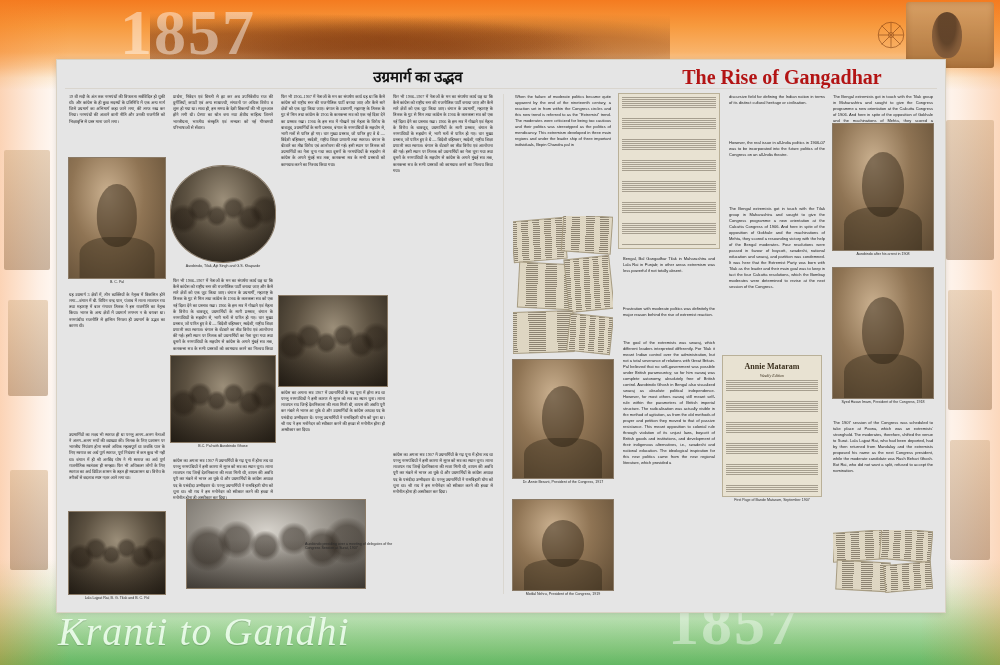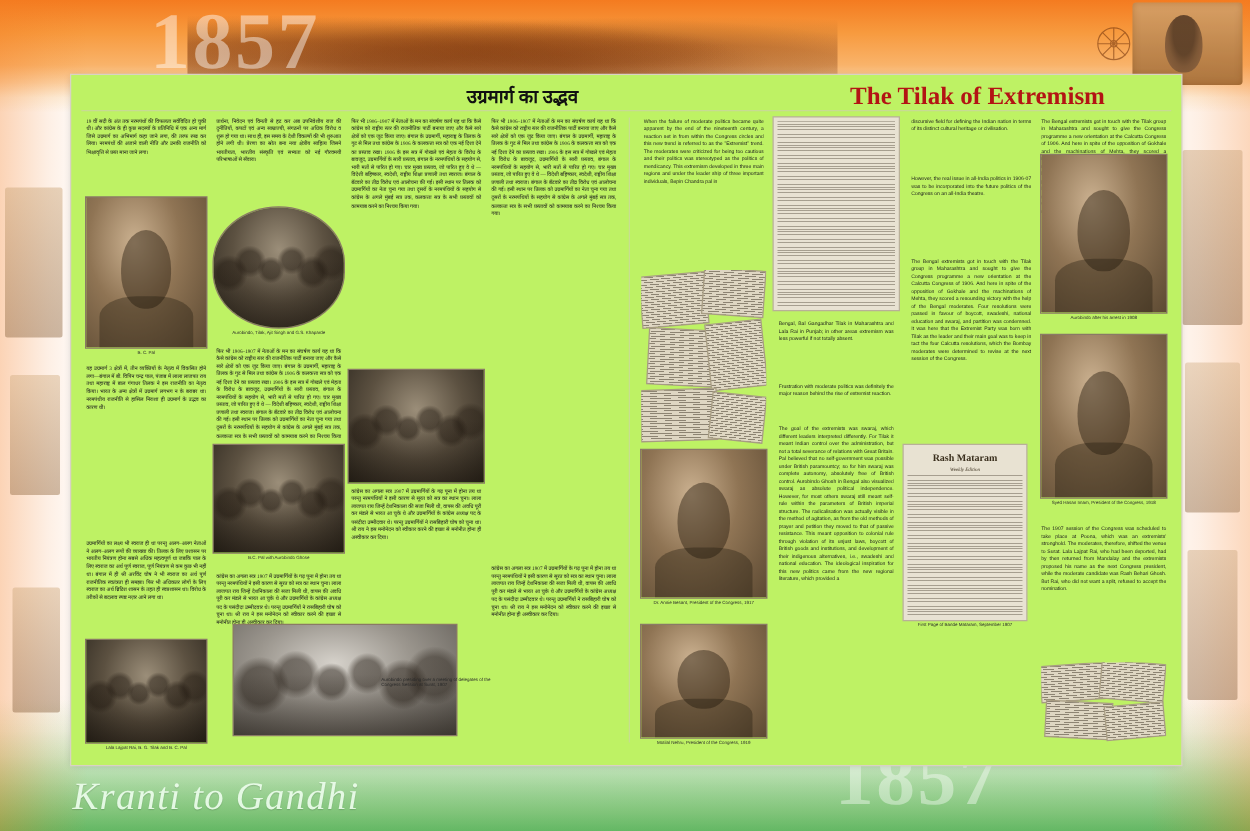--- a/index.html
+++ b/index.html
@@ -44,21 +44,21 @@
     pointer-events:none;
   }
   .title-hi{
     position:absolute;right:112px;top:12px;
     font-family:"Liberation Serif", serif;font-size:29px;font-weight:700;
     color:#6b2b0c;letter-spacing:4px;text-shadow:0 1px 0 rgba(255,255,255,.35);
     white-space:nowrap;
   }
   .title-en{
     position:absolute;left:58px;bottom:10px;
-    font-family:"Liberation Serif", serif;font-style:italic;font-size:31px;
+    font-family:"Liberation Serif", serif;font-style:italic;font-size:40px;
     color:#f0fff0;opacity:.88;letter-spacing:1px;text-shadow:0 1px 1px rgba(0,0,0,.18);
   }
   
   .gandhi{
     position:absolute;right:6px;top:2px;width:88px;height:66px;
     background:linear-gradient(180deg,#d8a268,#a9713a);
     border-radius:3px;opacity:.95;
     box-shadow:0 0 6px rgba(120,60,10,.35) inset;
   }
   .gandhi:after{
@@ -68,21 +68,21 @@
     opacity:.85;
   }
   .spoke-wheel{
     position:absolute;right:92px;top:18px;width:34px;height:34px;opacity:.75;
   }
   .side-portrait{position:absolute;border-radius:2px;opacity:.45;}
 
   
   #panel{
     position:absolute;left:57px;top:60px;width:888px;height:552px;
-    background:#bef264;
+    background:#e5e5e5;
     box-shadow:0 0 0 1px #d9d2c4, 0 1px 6px rgba(0,0,0,.18);
     overflow:hidden;
   }
   .hi-head{
     position:absolute;left:226px;top:6px;width:270px;text-align:center;
     font-family:"Liberation Serif", serif;font-size:15px;font-weight:700;color:#111;
   }
   .en-head{
     position:absolute;left:560px;top:6px;width:330px;text-align:center;
     font-family:"Liberation Serif", serif;font-size:20px;font-weight:700;color:#b31414;
@@ -192,21 +192,21 @@
   <div class="side-portrait" style="left:8px;top:300px;width:40px;height:96px;background:linear-gradient(180deg,#d2ae83,#946c44);"></div>
   <div class="side-portrait" style="left:10px;top:470px;width:38px;height:100px;background:linear-gradient(180deg,#cfa97d,#8a6340);"></div>
   <div class="side-portrait" style="right:6px;top:120px;width:48px;height:140px;background:linear-gradient(180deg,#c9a175,#86603c);"></div>
   <div class="side-portrait" style="right:8px;top:290px;width:44px;height:120px;background:linear-gradient(180deg,#d4b087,#8f6a45);"></div>
   <div class="side-portrait" style="right:10px;top:440px;width:40px;height:120px;background:linear-gradient(180deg,#cda87f,#8b6440);"></div>
 </div>
 
 <div id="panel">
 
   <div class="hi-head">उग्रमार्ग का उद्भव</div>
-  <div class="en-head">The Tilak of Extremism</div>
+  <div class="en-head">The Rise of Gangadhar</div>
 
   <div class="rule" style="left:8px;top:28px;width:872px;height:1px;opacity:.55;"></div>
 
   <div class="col hi" style="left:12px;top:34px;width:96px;height:60px;">19 वीं सदी के अंत तक नरमपंथों की विफलता सर्वविदित हो चुकी थी। और कांग्रेस के ही कुछ सदस्यों के प्रतिनिधि में एक अन्य मार्ग जिसे उग्रमार्ग का अभिमार्ग कहा जाने लगा, की तरफ रुख कर लिया। नरमपंथों की अजाने वाली नीति और उनकी राजनीति को भिक्षावृत्ति से प्रस्त माना जाने लगा।</div>
 
   <div class="photo sepia" style="left:12px;top:98px;width:96px;height:120px;">
     <div class="face"></div>
       <div class="body"></div>
   </div>
   <div class="cap" style="left:12px;top:220px;width:96px;">B. C. Pal</div>
@@ -269,21 +269,21 @@
 
   <div class="col en" style="left:566px;top:196px;width:92px;height:46px;">Bengal, Bal Gangadhar Tilak in Maharashtra and Lala Rai in Punjab; in other areas extremism was less powerful if not totally absent.</div>
   <div class="col en" style="left:566px;top:246px;width:92px;height:30px;">Frustration with moderate politics was definitely the major reason behind the rise of extremist reaction.</div>
   <div class="col en" style="left:566px;top:280px;width:92px;height:252px;">The goal of the extremists was swaraj, which different leaders interpreted differently. For Tilak it meant Indian control over the administration, but not a total severance of relations with Great Britain. Pal believed that no self-government was possible under British paramountcy; so for him swaraj was complete autonomy, absolutely free of British control. Aurobindo Ghosh in Bengal also visualized swaraj as absolute political independence. However, for most others swaraj still meant self-rule within the parameters of British imperial structure. The radicalisation was actually visible in the method of agitation, as from the old methods of prayer and petition they moved to that of passive resistance. This meant opposition to colonial rule through violation of its unjust laws, boycott of British goods and institutions, and development of their indigenous alternatives, i.e., swadeshi and national education. The ideological inspiration for this new politics came from the new regional literature, which provided a</div>
 
   <div class="clip" style="left:562px;top:34px;width:100px;height:154px;">
     <div class="lines"></div>
   </div>
 
   <div class="clip" style="left:666px;top:296px;width:98px;height:140px;">
-    <div class="hd" style="font-size:8px;top:6px;">Rash Mataram</div>
+    <div class="hd" style="font-size:8px;top:6px;">Annie Mataram</div>
     <div class="hd" style="font-size:4px;top:17px;font-weight:400;font-style:italic;">Weekly Edition</div>
     <div class="lines" style="top:24px;"></div>
   </div>
   <div class="cap" style="left:662px;top:438px;width:106px;">First Page of Bande Mataram, September 1907</div>
 
   <div class="col en" style="left:672px;top:34px;width:96px;height:40px;">discursive field for defining the Indian nation in terms of its distinct cultural heritage or civilisation.</div>
   <div class="col en" style="left:672px;top:80px;width:96px;height:60px;">However, the real issue in all-India politics in 1906-07 was to be incorporated into the future politics of the Congress on an all-India theatre.</div>
   <div class="col en" style="left:672px;top:146px;width:96px;height:140px;">The Bengal extremists got in touch with the Tilak group in Maharashtra and sought to give the Congress programme a new orientation at the Calcutta Congress of 1906. And here in spite of the opposition of Gokhale and the machinations of Mehta, they scored a resounding victory with the help of the Bengal moderates. Four resolutions were passed in favour of boycott, swadeshi, national education and swaraj, and partition was condemned. It was here that the Extremist Party was born with Tilak as the leader and their main goal was to keep in tact the four Calcutta resolutions, which the Bombay moderates were determined to revise at the next session of the Congress.</div>
 
   <div class="col en" style="left:776px;top:34px;width:100px;height:120px;">The Bengal extremists got in touch with the Tilak group in Maharashtra and sought to give the Congress programme a new orientation at the Calcutta Congress of 1906. And here in spite of the opposition of Gokhale and the machinations of Mehta, they scored a resounding victory with the help of the Bengal moderates. Four resolutions were passed in favour of boycott, swadeshi, national education and swaraj, and partition was condemned. It was here that the Extremist Party was born with Tilak as the leader and their main goal was to keep in tact the four Calcutta resolutions, which the Bombay moderates were determined to revise at the next session of the Congress.</div>

